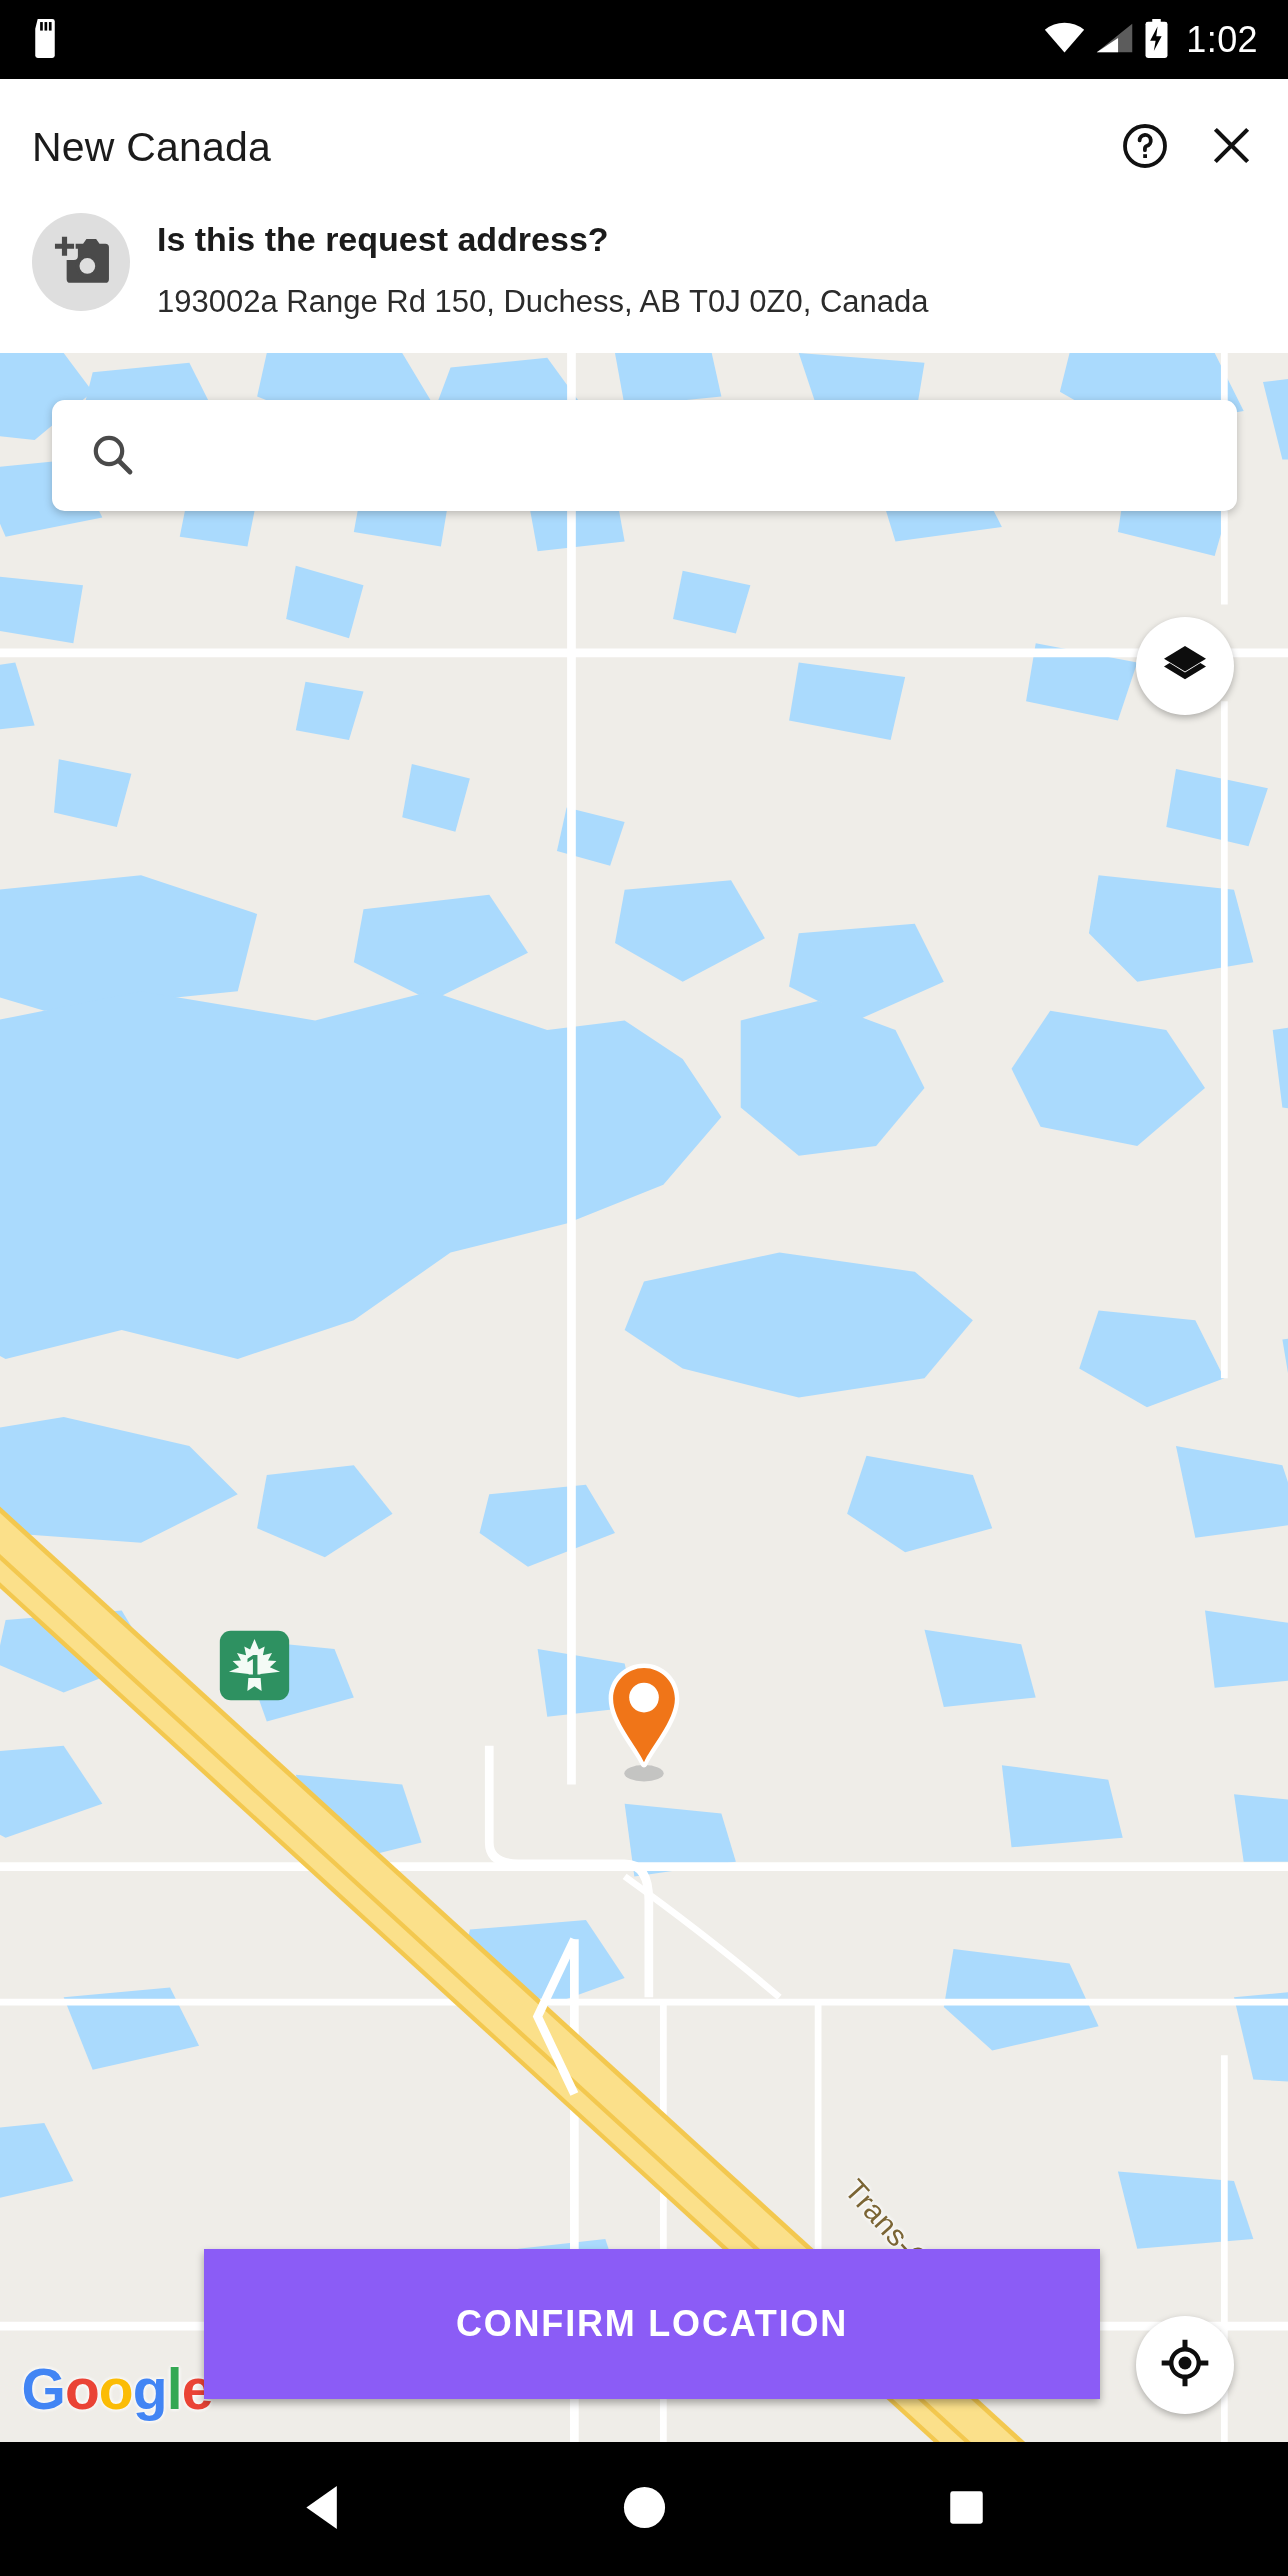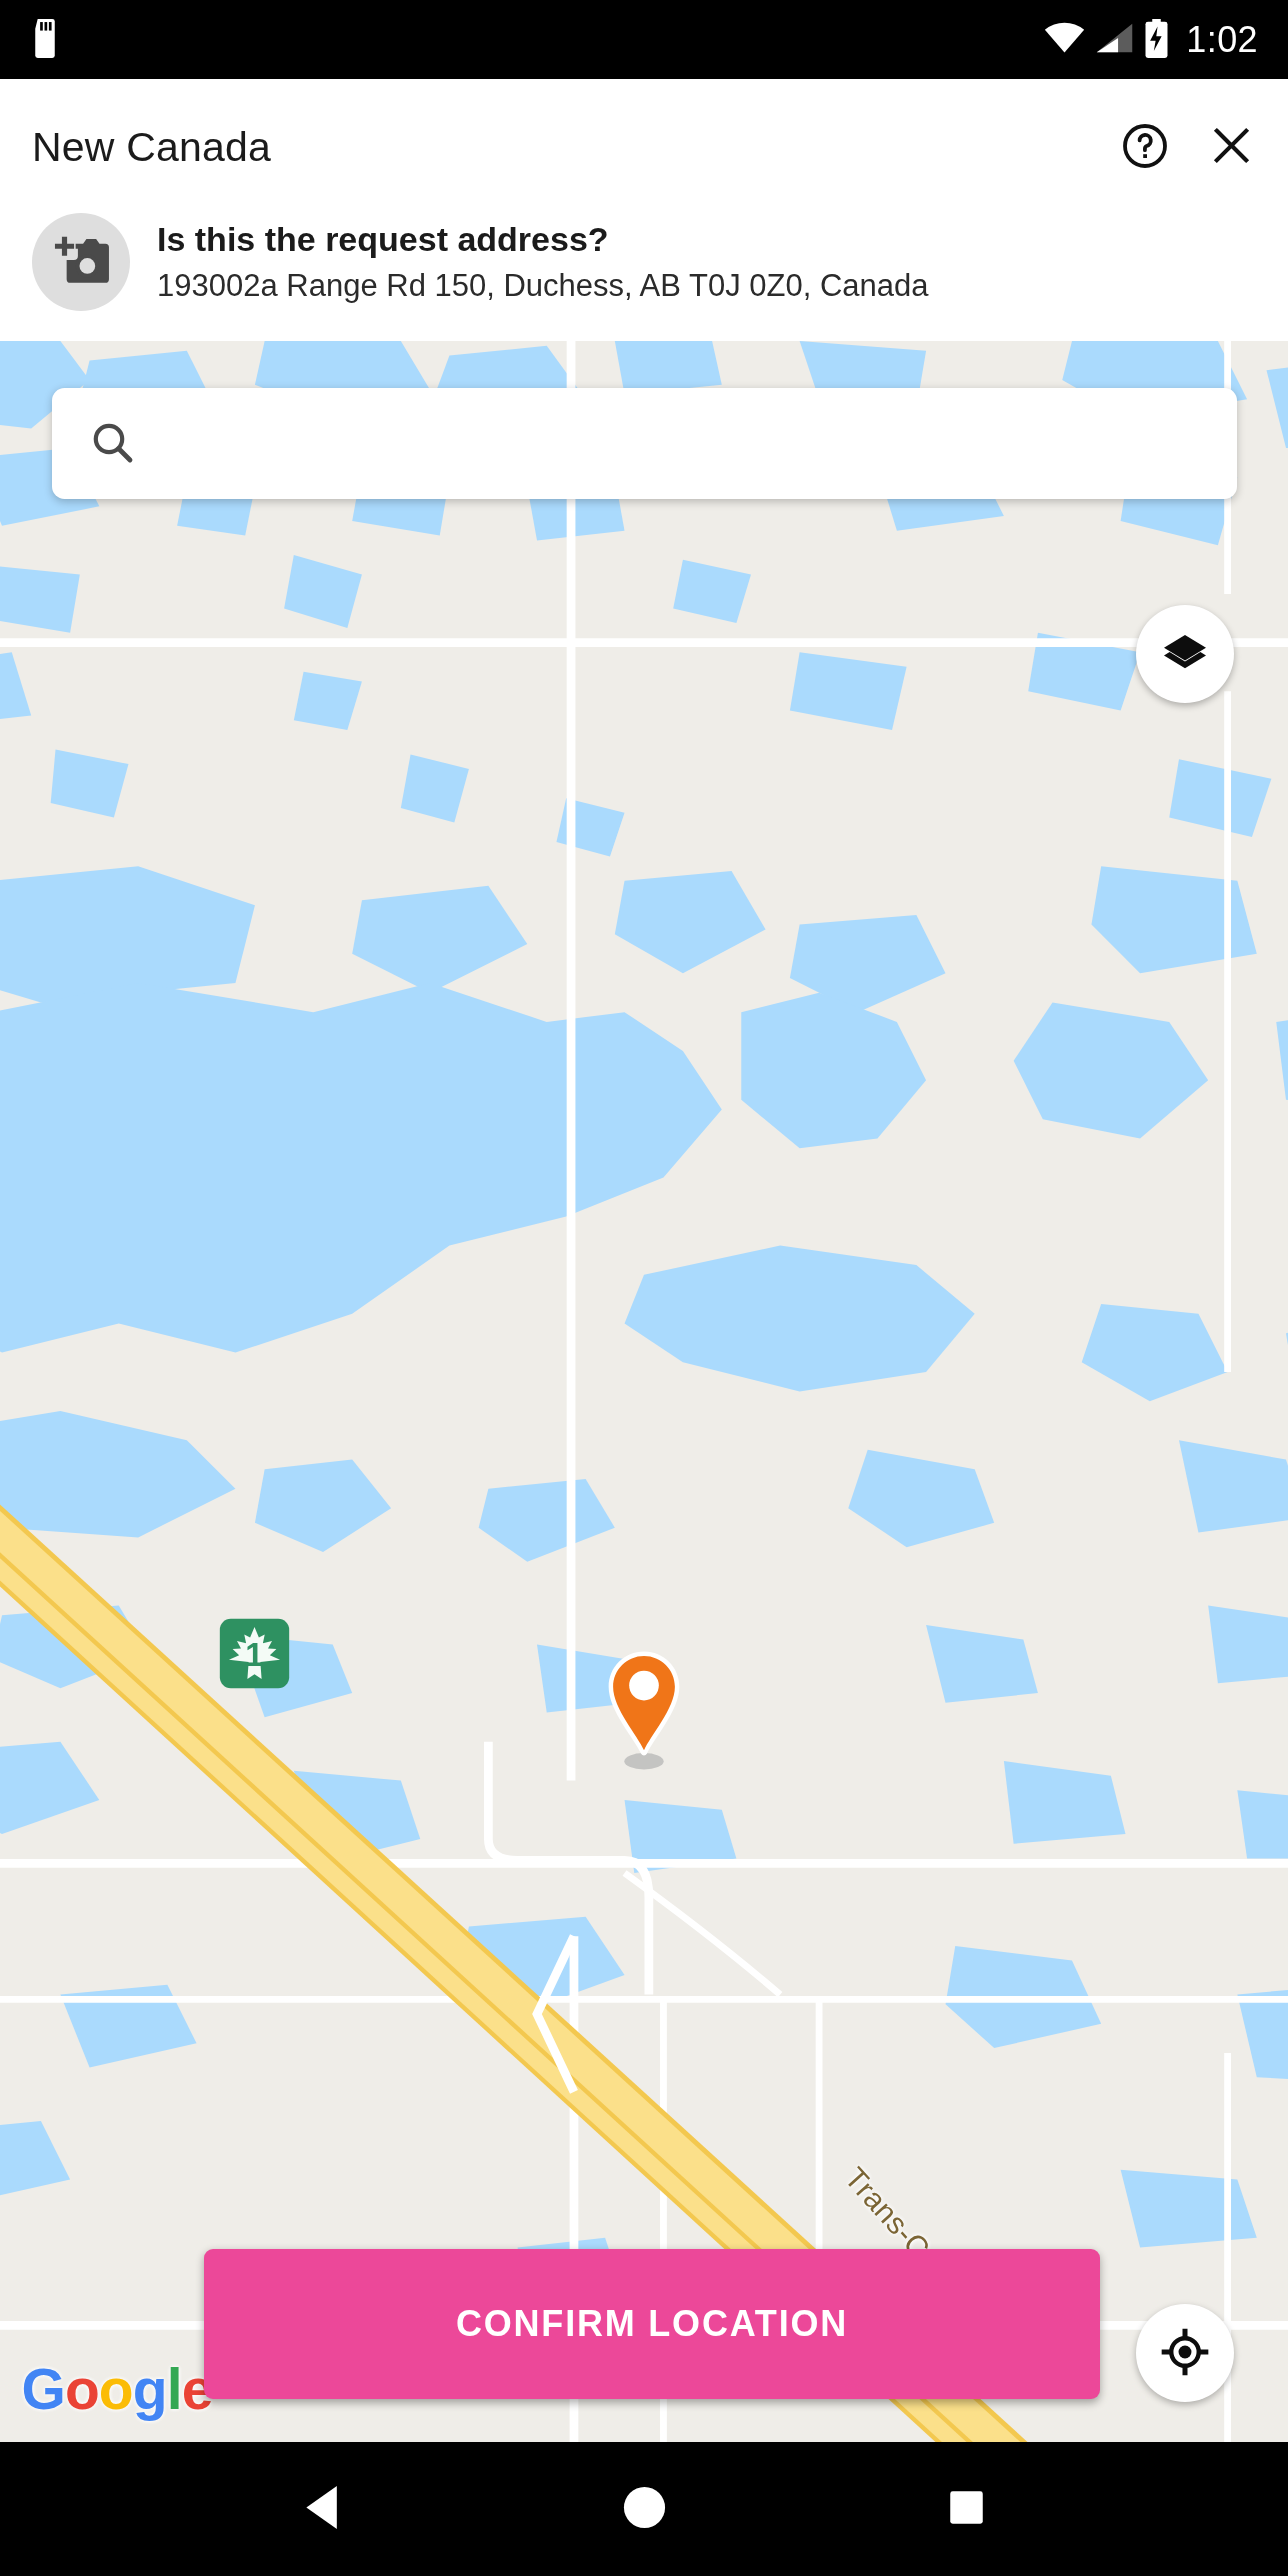--- a/index.html
+++ b/index.html
@@ -97,21 +97,21 @@
   .addr-q {
     font-size: 34px;
     font-weight: bold;
     color: #1b1b1b;
     line-height: 1.25;
   }
   .addr-v {
     font-size: 31px;
     color: #2b2b2b;
     line-height: 1.32;
-    margin-top: 5px;
+    margin-top: 21px;
     max-width: 930px;
   }
 
   
   .map {
     position: relative;
     flex: 1 1 auto;
     background: #efede8;
     overflow: hidden;
   }
@@ -214,23 +214,23 @@
   .glogo .g1 { color: #34A853; }
   .glogo .r2 { color: #EA4335; }
 
   
   .confirm-btn {
     position: absolute;
     left: 204px;
     bottom: 43px;
     width: 896px;
     height: 150px;
-    background: #ec4899;
+    background: #8b5cf6;
     border: none;
-    border-radius: 9px;
+    border-radius: 0;
     color: #fff;
     font-size: 36px;
     font-weight: bold;
     letter-spacing: 1.8px;
     box-shadow: 0 3.6px 8px rgba(0,0,0,0.32);
     cursor: pointer;
     z-index: 22;
     font-family: "Liberation Sans", sans-serif;
   }
 

